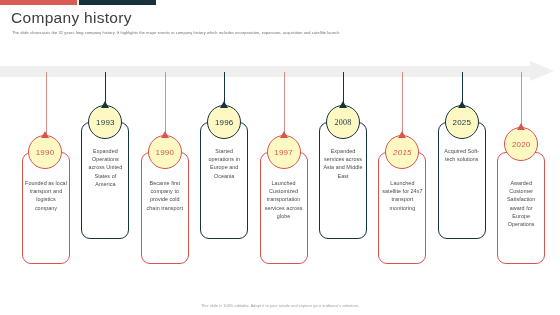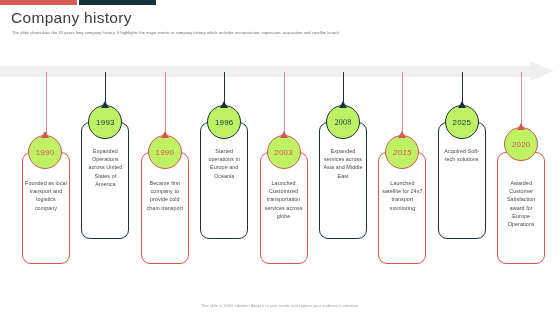--- a/index.html
+++ b/index.html
@@ -70,21 +70,21 @@
   .stem.navy { background: #16333d; }
 
   
   .item { position: absolute; }
 
   .bubble {
     position: absolute;
     width: 34px; height: 34px;
     border-radius: 50%;
     border: 1.4px solid #d9544d;
-    background: #bef264;
+    background: #fef9c3;
     display: flex;
     align-items: center;
     justify-content: center;
     font-size: 8px;
     color: #d9544d;
     letter-spacing: 0.2px;
     z-index: 4;
   }
   .item.navy .bubble {
     border-color: #16333d;
@@ -180,21 +180,21 @@
         <div class="card" style="left: 200.2px; top: 122px; height: 117px; padding-top: 24px;">
           <span class="card-text">Started operations in Europe and Oceania</span>
         </div>
         <div class="bubble" style="left: 207.2px; top: 105px;">1996</div>
       </div>
       <div class="stem" style="left: 283.6px; top: 72px; height: 65px;"></div>
       <div class="item">
         <div class="card" style="left: 259.6px; top: 152px; height: 112px; padding-top: 26px;">
           <span class="card-text">Launched Customized transportation services across globe</span>
         </div>
-        <div class="bubble" style="left: 266.6px; top: 135px;">2003</div>
+        <div class="bubble" style="left: 266.6px; top: 135px;">1997</div>
       </div>
       <div class="stem navy" style="left: 343px; top: 72px; height: 35px;"></div>
       <div class="item navy">
         <div class="card" style="left: 319px; top: 122px; height: 117px; padding-top: 24px;">
           <span class="card-text">Expanded services across Asia and Middle East</span>
         </div>
         <div class="bubble" style="left: 326px; top: 105px; font-family: Liberation Serif, serif;">2008</div>
       </div>
       <div class="stem" style="left: 402.4px; top: 72px; height: 65px;"></div>
       <div class="item">

